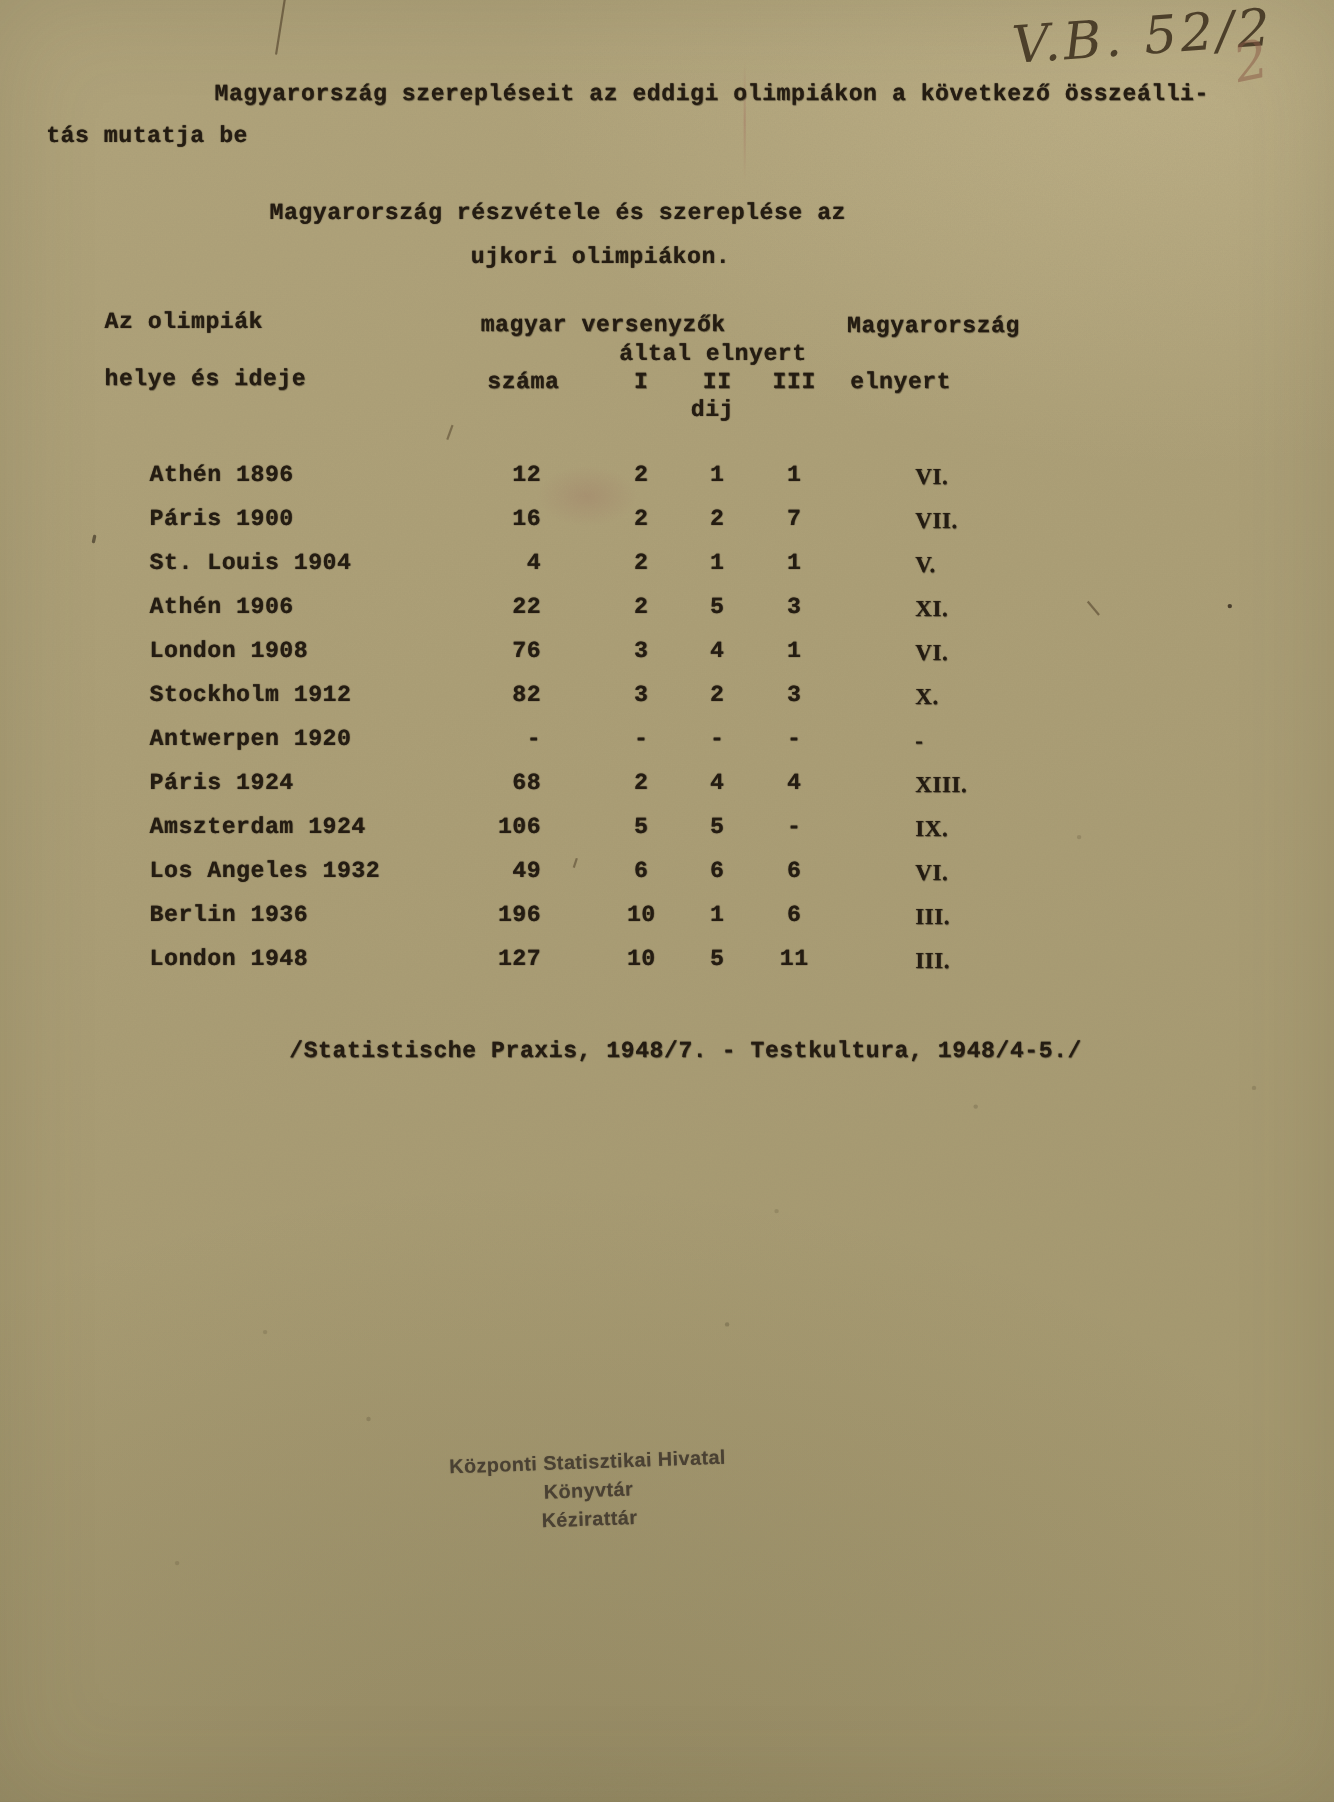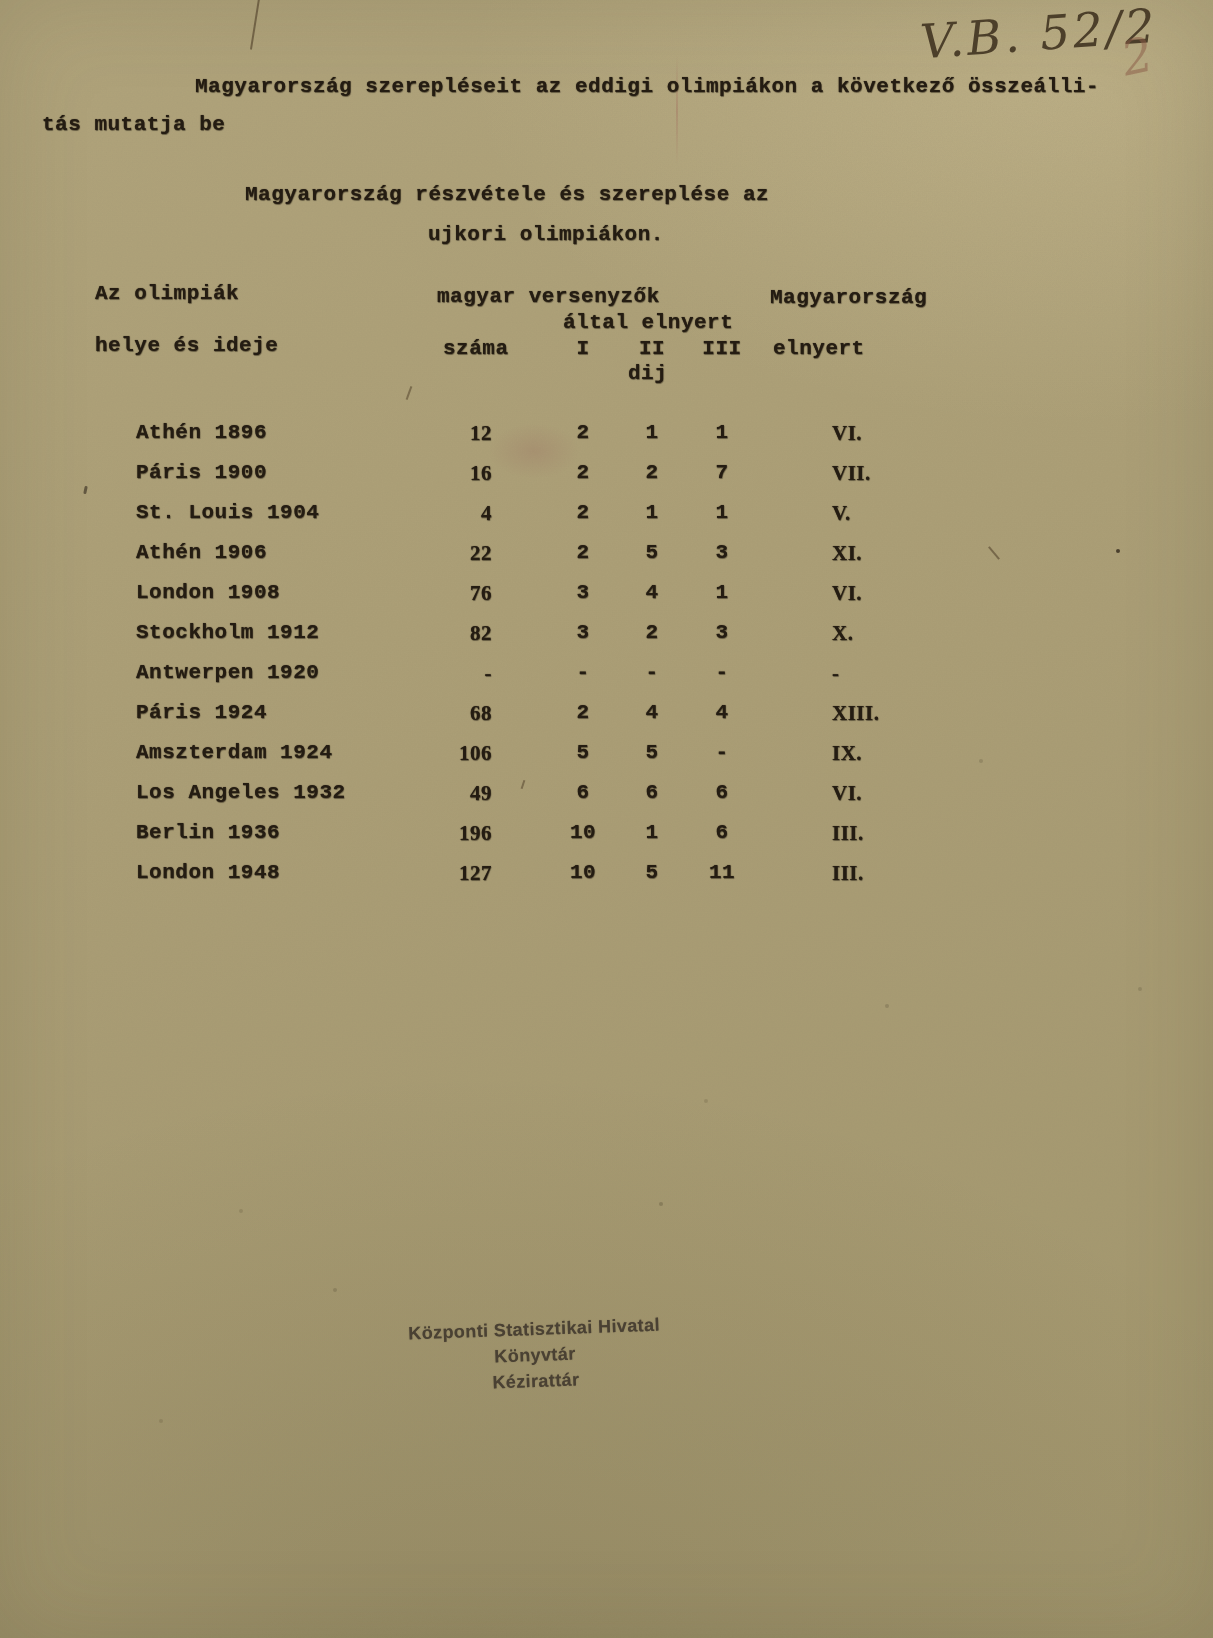--- a/index.html
+++ b/index.html
@@ -23,21 +23,21 @@
     font-size:21px;
     line-height:26px;
     letter-spacing:0.5px;
     color:#241c12;
     text-shadow:0 0 1px rgba(36,28,18,0.75), 0.5px 0.5px 0.7px rgba(36,28,18,0.45);
     white-space:pre;
   }
   .trow{position:absolute;left:0;width:100%;height:26px;}
   .cell{top:0;}
   .place{left:100px;margin-left:36px;}
-  .szama{left:380px;width:112px;text-align:right;font-family:Liberation Serif, serif;}
+  .szama{left:380px;width:112px;text-align:right;}
   .ci{left:555px;width:56px;text-align:center;}
   .cii{left:624px;width:56px;text-align:center;}
   .ciii{left:694px;width:56px;text-align:center;}
   .rang{left:832px;font-family:Liberation Serif, serif;}
   .cc{text-align:center;}
   
   .handnote{
     position:absolute;left:920px;top:6px;
     font-family:"DejaVu Serif",serif;font-style:italic;
     font-size:47px;letter-spacing:3px;color:#473a26;opacity:.95;
@@ -211,20 +211,21 @@
   </div>
   <div class="trow" style="top:860px">
     <div class="tw cell place">London 1948</div>
     <div class="tw cell szama">127</div>
     <div class="tw cell ci">10</div>
     <div class="tw cell cii">5</div>
     <div class="tw cell ciii">11</div>
     <div class="tw cell rang">III.</div>
   </div>
 
+  <div class="tw" style="left:263px;top:944px">/Statistische Praxis, 1948/7. - Testkultura, 1948/4-5./</div>
 
   <div class="stamp">
     <div class="stamp-line">Központi Statisztikai Hivatal</div>
     <div class="stamp-line">Könyvtár</div>
     <div class="stamp-line">Kézirattár</div>
   </div>
 
 </div>
 
 </body></html>

